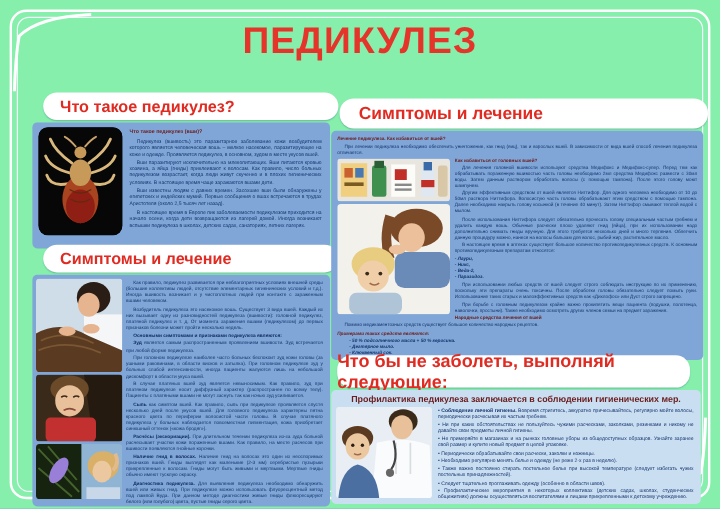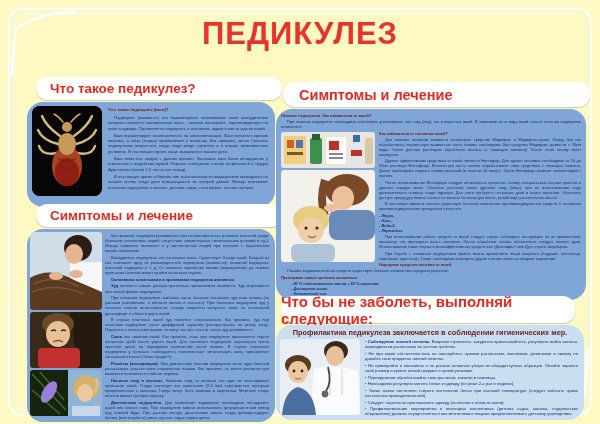--- a/index.html
+++ b/index.html
@@ -1,34 +1,34 @@
 <!DOCTYPE html>
 <html lang="ru"><head>
 <meta charset="utf-8">
 <style>
   html,body{margin:0;padding:0;background:#8fa9cc;}
-  .poster{position:relative;width:600px;height:424px;background:#fef9c3;overflow:hidden;
+  .poster{position:relative;width:600px;height:424px;background:#86efac;overflow:hidden;
           font-family:"Liberation Sans",sans-serif;}
   
   .frame-outer{position:absolute;inset:8px;border:2.5px solid #ffffff;border-radius:14px;pointer-events:none;}
   .frame-inner{position:absolute;inset:14px;border:1.5px solid #f3f7fc;border-radius:10px;pointer-events:none;}
   .corner{position:absolute;pointer-events:none;}
   
   .title{position:absolute;top:18px;left:0;right:0;text-align:center;line-height:1.05;}
   .title .l1{font-size:31px;font-weight:bold;color:#e5352b;letter-spacing:1px;}
   .title .l2{font-size:20px;font-weight:bold;color:#e5352b;letter-spacing:1px;}
   
   .bar{position:absolute;background:#ffffff;border-radius:12px;color:#e02b22;font-weight:bold;
        display:flex;align-items:center;box-shadow:0 1px 1px rgba(40,60,120,.25);}
   .bar1{left:36px;top:77px;width:232px;height:23px;font-size:13.5px;padding-left:14px;}
   .bar2{left:36px;top:204px;width:232px;height:23px;font-size:13.5px;padding-left:14px;}
   .bar3{left:283px;top:82px;width:291px;height:25px;font-size:14.5px;padding-left:16px;}
   .bar4{left:281px;top:296px;width:294px;height:27px;font-size:15px;justify-content:center;}
   
-  .panel{position:absolute;background:#7fa6d6;border-radius:16px;overflow:hidden;color:#15346d;}
+  .panel{position:absolute;background:#7fa6d6;border-radius:4px;overflow:hidden;color:#15346d;}
   .panel1{left:27px;top:102px;width:242px;height:99px;display:flex;padding:3px;}
   .panel2{left:27px;top:229px;width:242px;height:187px;display:flex;padding:3px;}
   .panel3{left:276px;top:109px;width:300px;height:185px;padding:3px 5px;font-size:3.9px;line-height:1.28;text-align:justify;}
   .panel4{left:276px;top:325px;width:300px;height:91px;background:#cadef2;padding:2px 4px;}
   .txt{flex:1;font-size:4.2px;line-height:1.3;padding:1px 4px;text-align:justify;}
   .txt2{flex:1;font-size:4px;line-height:1.28;padding:1px 3px;text-align:justify;}
   .para{margin:0 0 1.5px 0;text-indent:6px;}
   .para b{color:#0e2a5e;}
   .subhead{font-size:4.4px;font-weight:bold;color:#6b1d1d;margin:1px 0 2px 0;}
   .maroon{color:#6b1d1d;font-weight:bold;}

